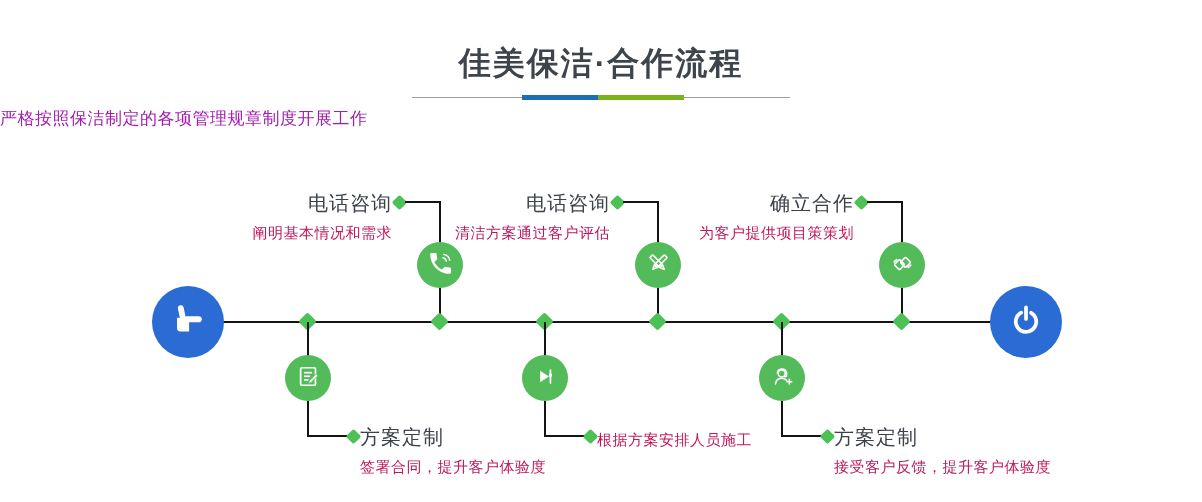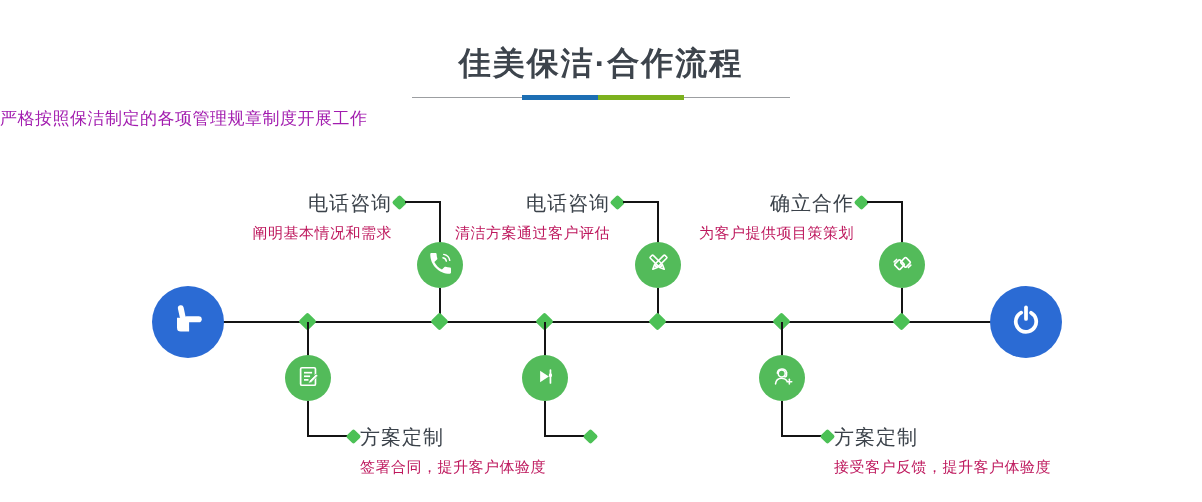--- a/index.html
+++ b/index.html
@@ -205,20 +205,21 @@
           <path d="M7.2 6.8 L15 12 L7.2 17.2 Z" fill="#ffffff"></path>
           <line x1="16.4" y1="6.2" x2="16.4" y2="17.8" stroke="#ffffff" stroke-width="1.5" stroke-linecap="round"></line>
           <rect x="15" y="9" width="2.8" height="3.6" rx="1.4" fill="#ffffff"></rect>
         </svg>
       </span>
     </div>
     <div class="vline v2"></div>
     <div class="elbow"></div>
     <span class="dia small b-dia"></span>
     <div class="t-text">
+      <div class="t-desc">根据方案安排人员施工</div>
     </div>
   </div>
 
   <div class="step step-bottom s-after">
     <span class="dia online"></span>
     <div class="vline v1"></div>
     <div class="circle">
       <span>
         <svg width="27" height="27" viewBox="0 0 24 24">
           <g stroke="#ffffff" stroke-width="1.4" fill="none" stroke-linecap="round">

